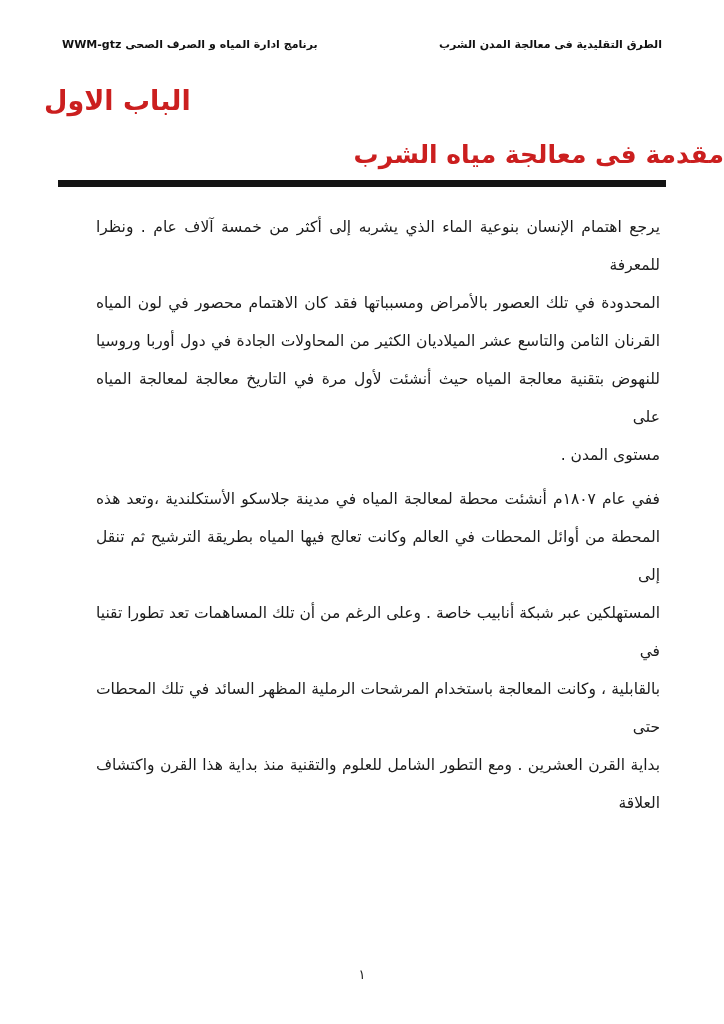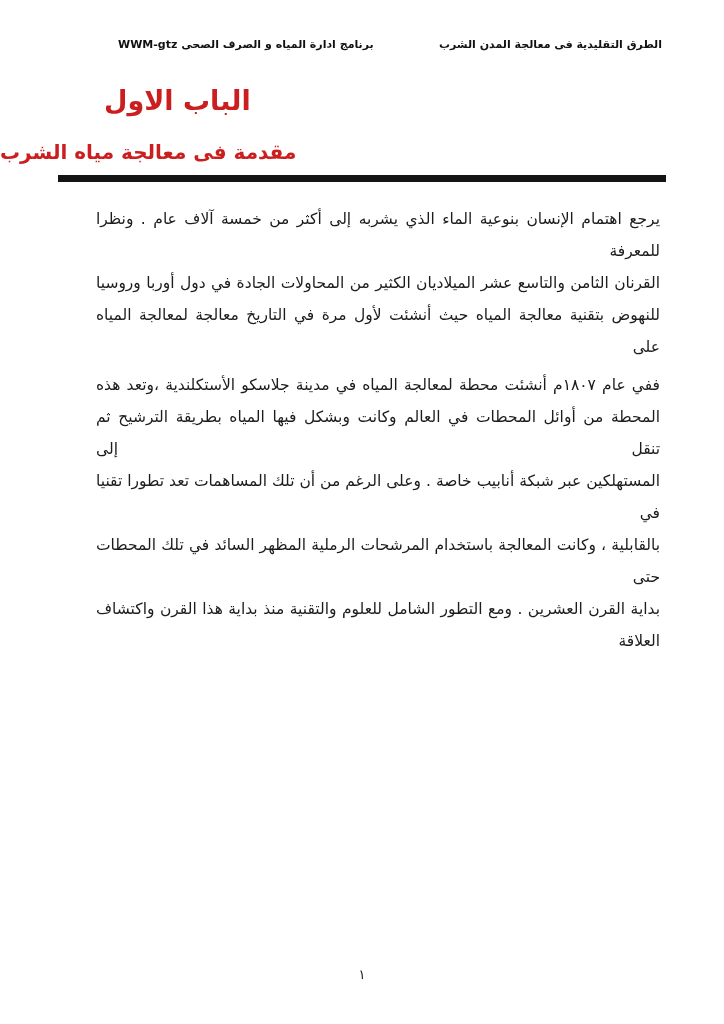--- a/index.html
+++ b/index.html
@@ -16,52 +16,52 @@
   }
   .header {
     display: flex;
     justify-content: space-between;
     align-items: flex-start;
     padding: 38px 62px 0 62px;
     font-size: 11px;
     font-weight: bold;
     color: #111111;
   }
-  .header .left-text { margin-left: 56px; }
+  .header .left-text { }
   .chapter-title {
     margin-top: 34px;
-    padding-left: 104px;
+    padding-left: 44px;
     text-align: left;
     direction: rtl;
     color: var(--title-red, #cb1f1f);
     font-size: 27px;
     font-weight: bold;
   }
   .section-title {
     margin-top: 24px;
-    text-align: left;
+    text-align: right;
     color: var(--title-red, #cb1f1f);
-    font-size: 20px;
+    font-size: 25px;
     font-weight: bold;
   }
   .double-rule {
     margin: 11px 58px 0 58px;
     height: 3px;
     border-top: 2px solid #141414;
     border-bottom: 5px solid #141414;
   }
   .body-text {
     margin: 21px 64px 0 96px;
     font-size: 15.5px;
     color: #1c1c1c;
   }
   .para { margin: 0; }
   .para + .para { margin-top: 6px; }
   .line {
-    line-height: 32px;
+    line-height: 38px;
     text-align: justify;
     text-align-last: justify;
     direction: rtl;
   }
   .line.last { text-align-last: right; }
   .footer {
     position: absolute;
     bottom: 42px;
     left: 0;
     right: 0;
@@ -82,26 +82,28 @@
 
   <div class="chapter-title">الباب الاول</div>
 
   <div class="section-title">مقدمة فى معالجة مياه الشرب</div>
 
   <div class="double-rule"></div>
 
   <div class="body-text">
     <div class="para">
       <div class="line">يرجع اهتمام الإنسان بنوعية الماء الذي يشربه إلى أكثر من خمسة آلاف عام . ونظرا للمعرفة</div>
+      <div class="line">المحدودة في تلك العصور  بالأمراض ومسبباتها فقد كان الاهتمام محصور في لون المياه</div>
       <div class="line">القرنان الثامن والتاسع عشر الميلاديان الكثير من المحاولات الجادة في دول أوربا وروسيا</div>
       <div class="line">للنهوض بتقنية معالجة المياه حيث أنشئت لأول مرة في التاريخ معالجة لمعالجة المياه على</div>
+      <div class="line last">مستوى المدن .</div>
     </div>
     <div class="para">
       <div class="line">ففي عام ١٨٠٧م أنشئت محطة لمعالجة المياه في مدينة جلاسكو الأستكلندية ،وتعد هذه</div>
-      <div class="line">المحطة من أوائل المحطات في العالم وكانت وبشكل فيها المياه بطريقة الترشيح ثم تنقل إلى</div>
+      <div class="line">المحطة من أوائل المحطات في العالم وكانت تعالج فيها المياه بطريقة الترشيح ثم تنقل إلى</div>
       <div class="line">المستهلكين عبر شبكة أنابيب خاصة . وعلى الرغم من أن تلك المساهمات تعد تطورا تقنيا في</div>
       <div class="line">بالقابلية ، وكانت المعالجة باستخدام المرشحات الرملية المظهر السائد في تلك المحطات حتى</div>
       <div class="line">بداية القرن العشرين . ومع التطور الشامل للعلوم والتقنية منذ بداية هذا القرن واكتشاف العلاقة</div>
 
     </div>
   </div>
 
   <div class="footer">١</div>
 
 </div>

